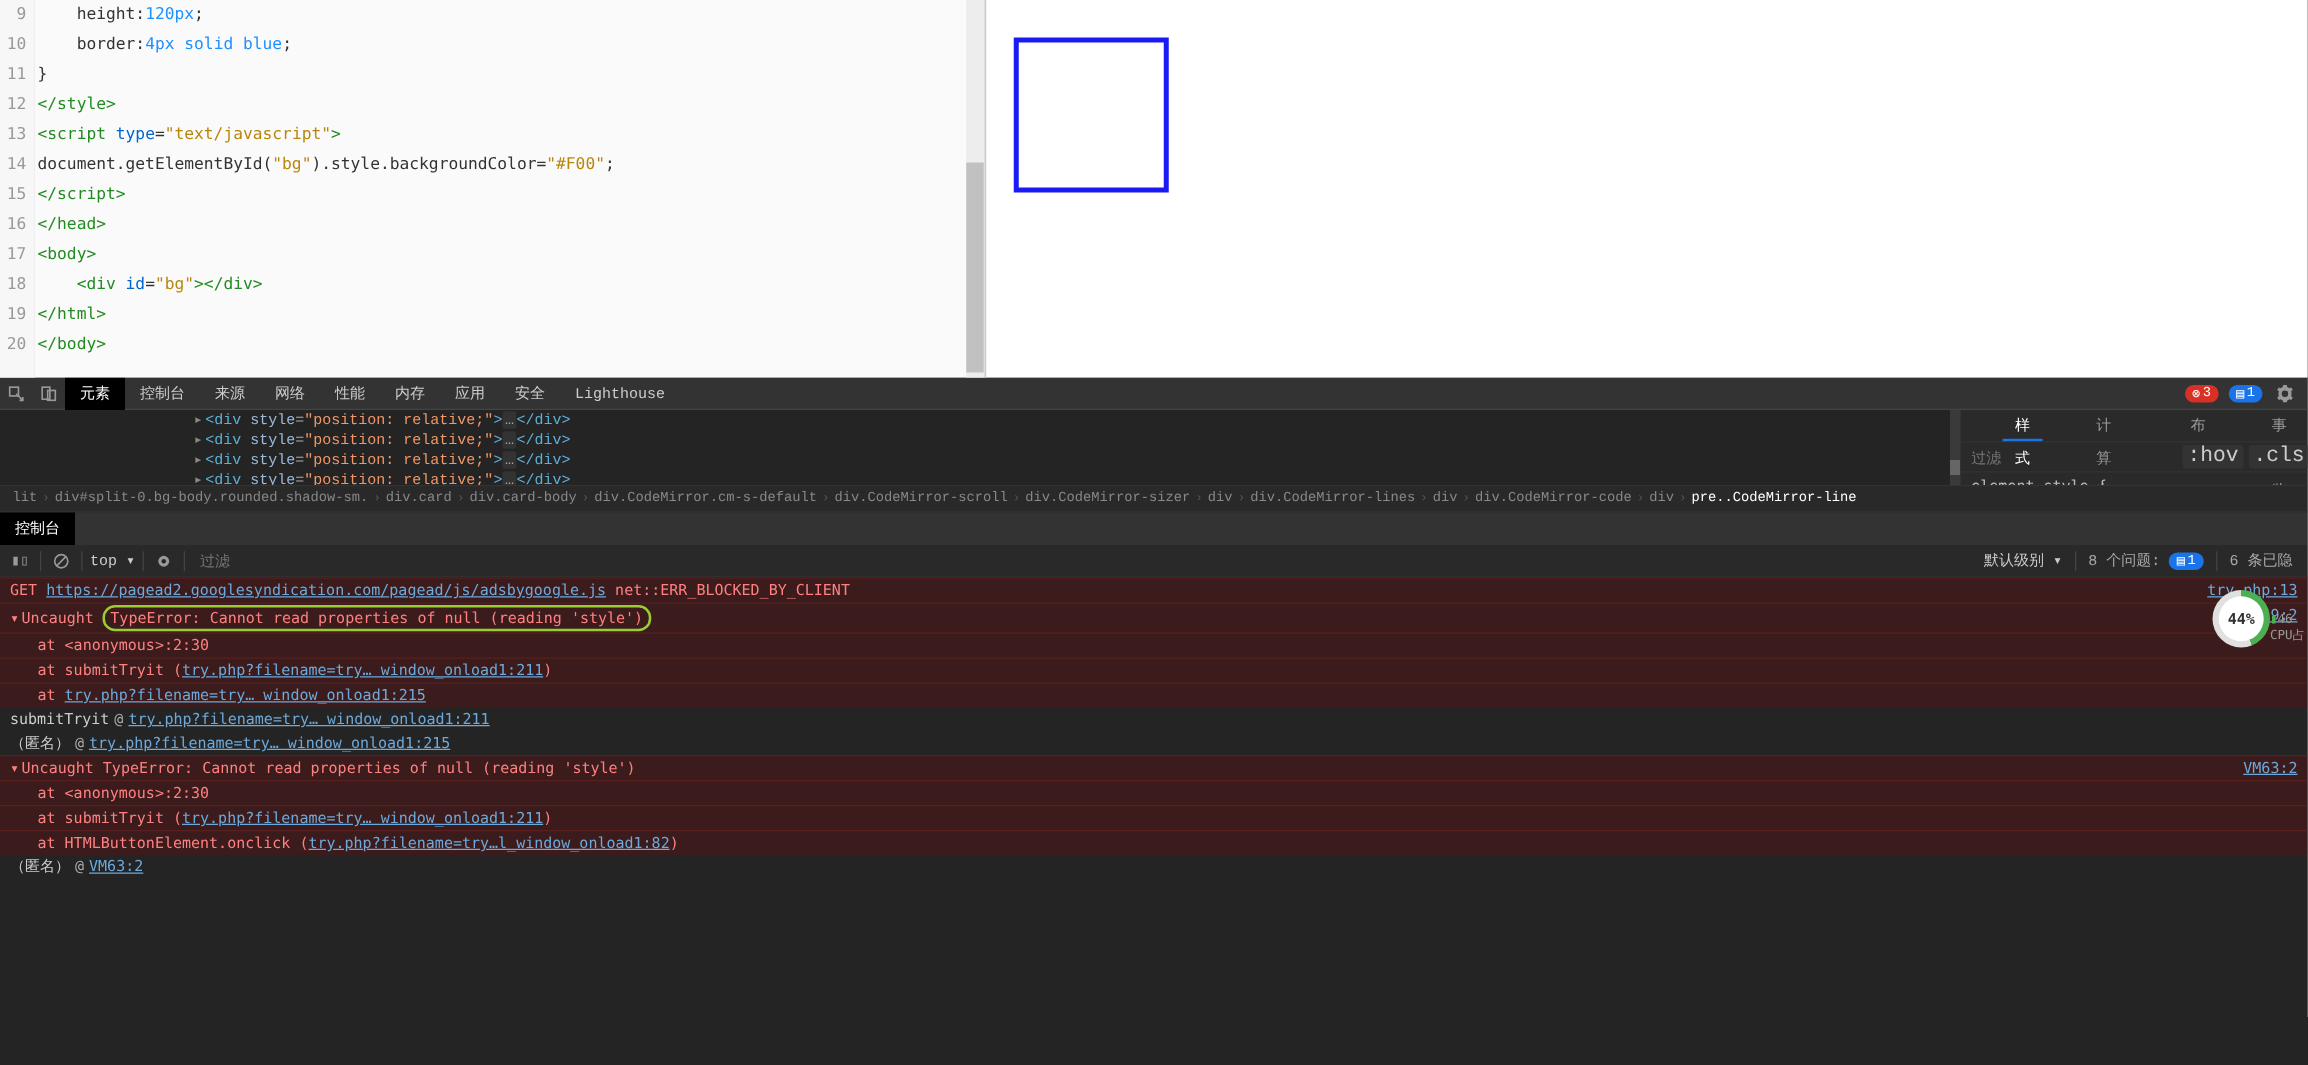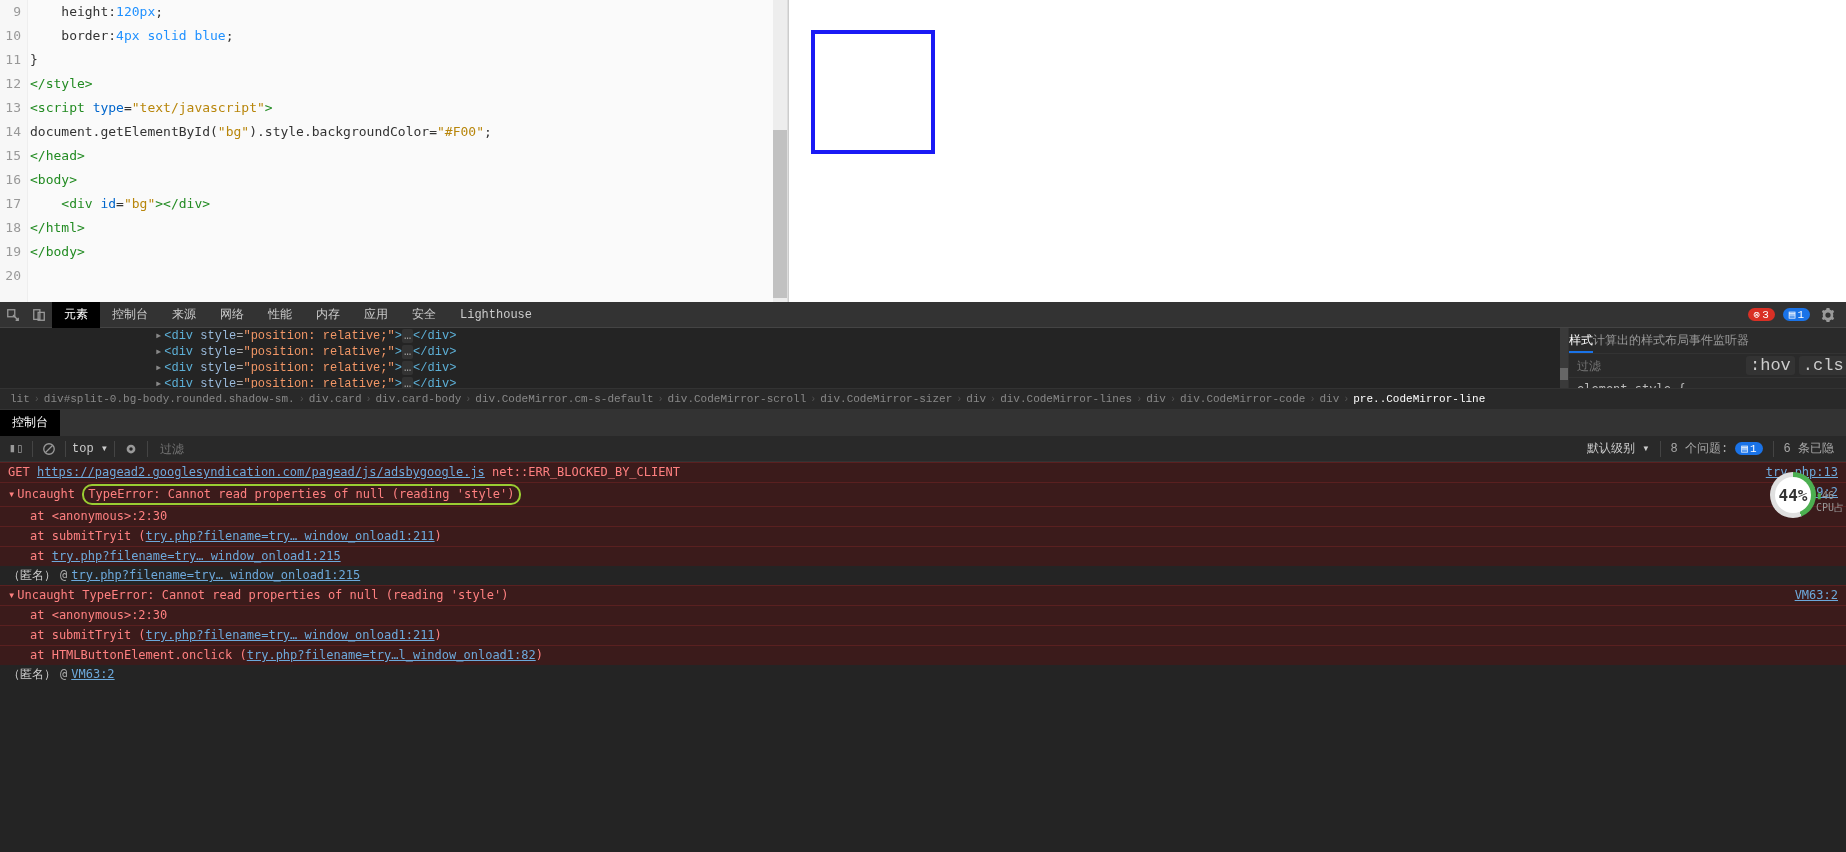--- a/index.html
+++ b/index.html
@@ -36,21 +36,21 @@
 .dt-elements-lines { padding-left: 155px; background: #242424; }
 .dt-elements-lines div { height: 16px; line-height: 16px; color: #a8a8a8; }
 .e-arrow { color: #888; margin-right: 2px; }
 .e-bracket { color: #5db0d7; }
 .e-tagname { color: #5db0d7; }
 .e-attr { color: #9bbbdc; }
 .e-val { color: #f29766; }
 .e-ellipsis { background: #333; padding: 0 2px; border-radius: 2px; }
 .dt-right { width: 278px; border-left: 1px solid #333; background: #2a2a2a; }
 .dt-right-tabs { display: flex; height: 26px; border-bottom: 1px solid #333; }
-.dt-rtab { padding: 0 0; line-height: 26px; font-size: 12px; color: #999; cursor: pointer; }
+.dt-rtab { padding: 0 10px; line-height: 26px; font-size: 12px; color: #999; cursor: pointer; margin-left: 33px; }
 .dt-rtab.active { color: #fff; border-bottom: 2px solid #1a73e8; }
 .dt-filter-row { display: flex; align-items: center; height: 24px; border-bottom: 1px solid #333; }
 .dt-filter-input { flex: 1; background: transparent; border: none; color: #888; padding: 0 8px; font-size: 12px; outline: none; }
 .dt-filter-btns { display: flex; gap: 4px; padding: 0 6px; }
 .dt-filter-btn { background: #333; padding: 0 4px; border-radius: 3px; font-size: 17px; color: #ccc; cursor: pointer; }
 .dt-style-content { padding: 4px 8px; color: #bbb; font-family: Consolas, Monaco, monospace; }
 
 .dt-breadcrumb { height: 22px; background: #292929; border-top: 1px solid #333; border-bottom: 1px solid #333; display: flex; align-items: center; padding: 0 6px; overflow: hidden; white-space: nowrap; }
 .bc-item { color: #888; padding: 0 4px; cursor: pointer; font-size: 11px; }
 .bc-item.active { color: #fff; }
@@ -71,21 +71,21 @@
 .con-row.err-dark { background: rgba(78, 20, 20, 0.55); color: #ff8080; border-top: 1px solid #5a2020; }
 .con-row.err-dark a { color: #6da9db; text-decoration: underline; }
 .con-link-right { float: right; color: #6da9db; text-decoration: underline; cursor: pointer; }
 .expand-carat { color: #ff8080; cursor: pointer; margin-right: 2px; }
 .stack-row { padding-left: 22px; color: #ff8080; }
 .name-col { display: inline-block; color: #ccc; }
 .at-col { color: #aaa; padding: 0 4px; }
 .marker { border: 2px solid #9acd32; border-radius: 10px; padding: 0 4px; display: inline-block; }
 
 .cpu-gauge { position: absolute; right: 30px; top: 10px; width: 46px; height: 46px; border-radius: 50%; background: conic-gradient(#4caf50 0% 44%, #e0e0e0 44% 100%); display: flex; align-items: center; justify-content: center; }
-.cpu-gauge-inner { width: 36px; height: 36px; border-radius: 50%; background: #fff; display: flex; align-items: center; justify-content: center; font-size: 16px; font-weight: bold; color: #333; }
+.cpu-gauge-inner { width: 36px; height: 36px; border-radius: 50%; background: #fff; display: flex; align-items: center; justify-content: center; font-size: 12px; font-weight: bold; color: #333; }
 .cpu-label { position: absolute; right: 2px; top: 28px; font-size: 10px; color: #999; }
 
 .scrollbar-mini { position: absolute; right: 0; width: 8px; background: #3a3a3a; }
 svg.icon { width:14px; height:14px; }
 </style>
 </head>
 <body>
 
 <div class="top-section">
   <div class="editor-pane">
@@ -103,20 +103,21 @@
         <div>19</div>
         <div>20</div>
       </div>
     <div class="code-area" id="code-area">
         <div class="code-line">&nbsp;&nbsp;&nbsp;&nbsp;<span class="plain">height</span><span class="plain">:</span><span class="hl-blue">120px</span><span class="plain">;</span></div>
         <div class="code-line">&nbsp;&nbsp;&nbsp;&nbsp;<span class="plain">border</span><span class="plain">:</span><span class="hl-blue">4px</span><span class="plain"> </span><span class="hl-blue">solid</span><span class="plain"> </span><span class="hl-blue">blue</span><span class="plain">;</span></div>
         <div class="code-line"><span class="plain">}</span></div>
         <div class="code-line"><span class="tag">&lt;/</span><span class="tag">style</span><span class="tag">&gt;</span></div>
         <div class="code-line"><span class="tag">&lt;</span><span class="tag">script</span><span class="plain"> </span><span class="attr">type</span><span class="plain">=</span><span class="str">"text/javascript"</span><span class="tag">&gt;</span></div>
         <div class="code-line"><span class="plain">document.getElementById(</span><span class="str">"bg"</span><span class="plain">).style.backgroundColor=</span><span class="str">"#F00"</span><span class="plain">;</span></div>
+        <div class="code-line"><span class="tag">&lt;/</span><span class="tag">script</span><span class="tag">&gt;</span></div>
         <div class="code-line"><span class="tag">&lt;/</span><span class="tag">head</span><span class="tag">&gt;</span></div>
         <div class="code-line"><span class="tag">&lt;</span><span class="tag">body</span><span class="tag">&gt;</span></div>
         <div class="code-line">&nbsp;&nbsp;&nbsp;&nbsp;<span class="tag">&lt;</span><span class="tag">div</span><span class="plain"> </span><span class="attr">id</span><span class="plain">=</span><span class="str">"bg"</span><span class="tag">&gt;</span><span class="tag">&lt;/</span><span class="tag">div</span><span class="tag">&gt;</span></div>
         <div class="code-line"><span class="tag">&lt;/</span><span class="tag">html</span><span class="tag">&gt;</span></div>
         <div class="code-line"><span class="tag">&lt;/</span><span class="tag">body</span><span class="tag">&gt;</span></div>
       </div>
     <div class="scrollbar-v">
       <div class="scrollbar-thumb-v" style="top:130px;height:168px;"></div>
     </div>
   </div>
@@ -260,20 +261,21 @@
   <div class="console-body" id="console-body">
     <div class="cpu-gauge">
       <div class="cpu-gauge-inner">44%</div>
     </div>
     <div class="cpu-label"><span style="color:#4caf50;">▮</span><span>46</span><br><span>CPU占</span></div>
   <div class="con-row err-dark"><span class="con-link-right">try.php:13</span><span style="color:#ff8080;">GET</span> <a>https://pagead2.googlesyndication.com/pagead/js/adsbygoogle.js</a> <span>net::ERR_BLOCKED_BY_CLIENT</span></div>
       <div class="con-row err-dark"><span class="con-link-right">VM59:2</span><span class="expand-carat">▾</span>Uncaught <span class="marker">TypeError: Cannot read properties of null (reading 'style')</span></div>
       <div class="con-row err-dark"><span class="stack-row">at &lt;anonymous&gt;:2:30</span></div>
       <div class="con-row err-dark"><span class="stack-row">at submitTryit (<a>try.php?filename=try… window_onload1:211</a>)</span></div>
       <div class="con-row err-dark"><span class="stack-row">at <a>try.php?filename=try… window_onload1:215</a></span></div>
+      <div class="con-row "><span class="name-col">submitTryit</span><span class="at-col">@</span><a style="color:#6da9db;text-decoration:underline;">try.php?filename=try… window_onload1:211</a></div>
       <div class="con-row "><span class="name-col">（匿名）</span><span class="at-col">@</span><a style="color:#6da9db;text-decoration:underline;">try.php?filename=try… window_onload1:215</a></div>
       <div class="con-row err-dark"><span class="con-link-right">VM63:2</span><span class="expand-carat">▾</span>Uncaught TypeError: Cannot read properties of null (reading 'style')</div>
       <div class="con-row err-dark"><span class="stack-row">at &lt;anonymous&gt;:2:30</span></div>
       <div class="con-row err-dark"><span class="stack-row">at submitTryit (<a>try.php?filename=try… window_onload1:211</a>)</span></div>
       <div class="con-row err-dark"><span class="stack-row">at HTMLButtonElement.onclick (<a>try.php?filename=try…l_window_onload1:82</a>)</span></div>
       <div class="con-row "><span class="name-col">（匿名）</span><span class="at-col">@</span><a style="color:#6da9db;text-decoration:underline;">VM63:2</a></div>
     </div>
 
 </div>
 

